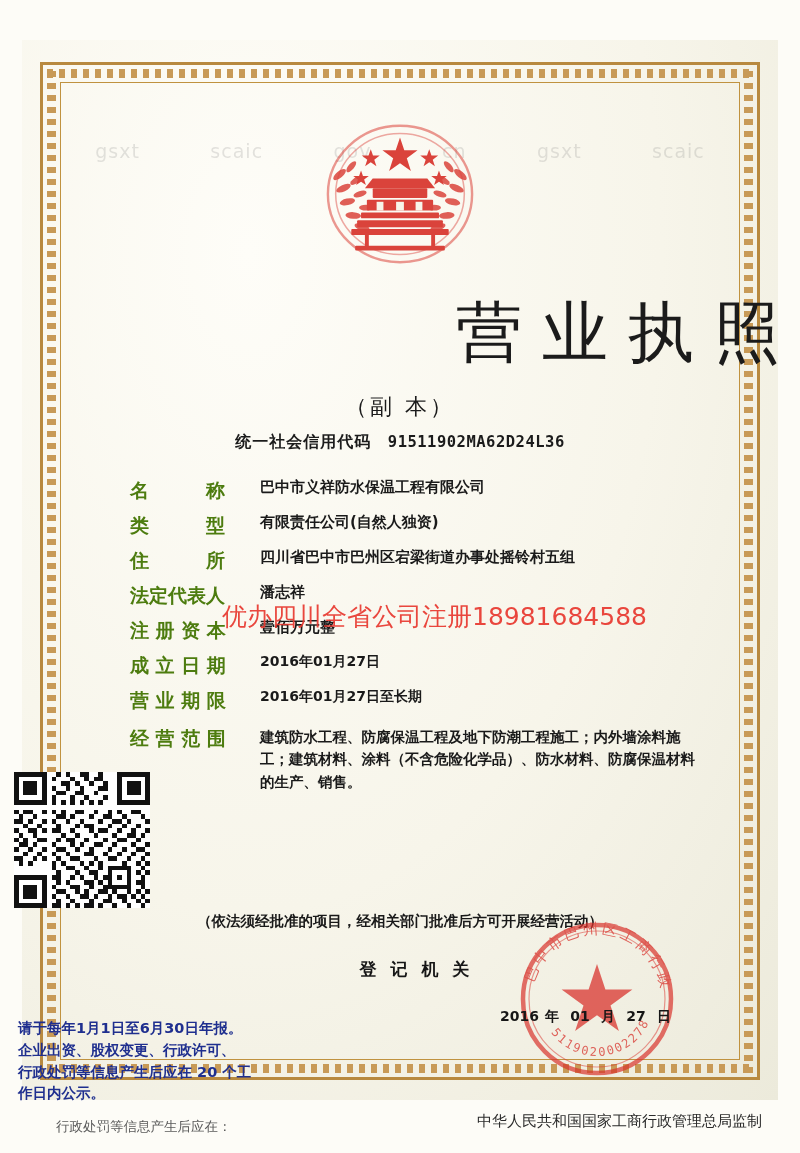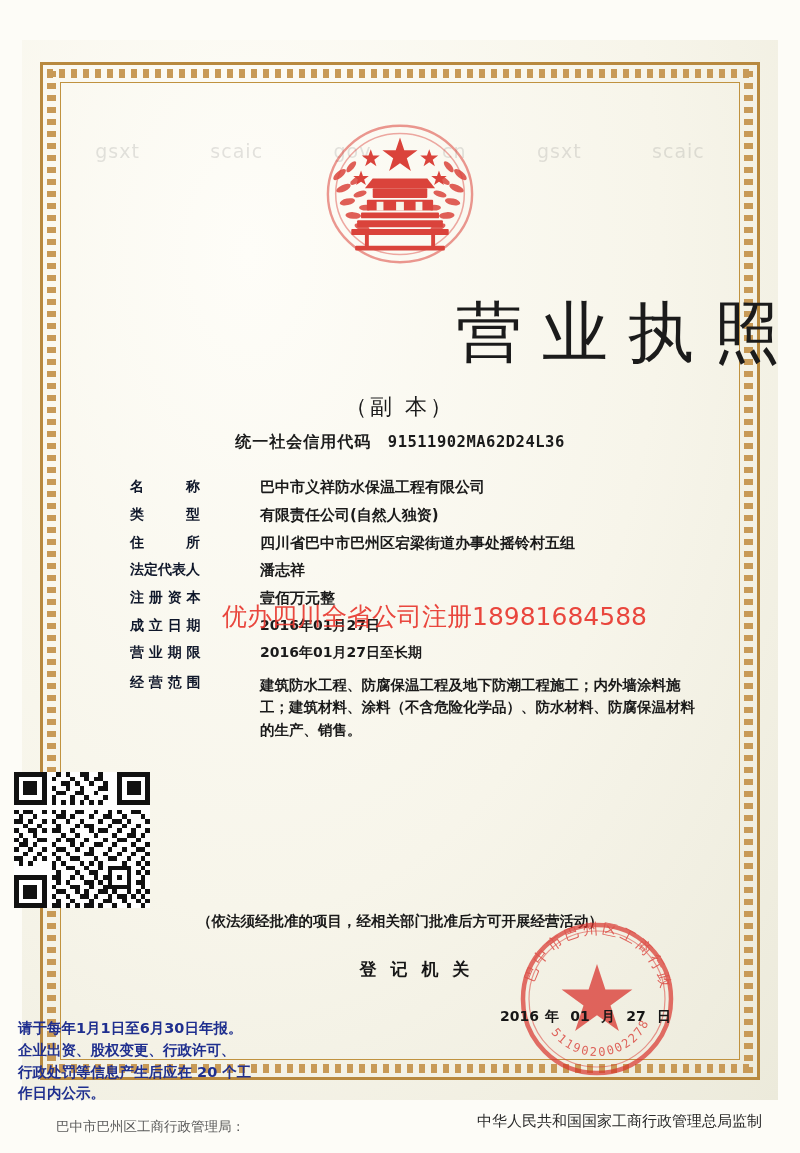--- a/index.html
+++ b/index.html
@@ -113,23 +113,23 @@
   }
   .row {
     display: flex;
     align-items: flex-start;
     margin-bottom: 9px;
   }
   .row .label {
     width: 122px;
     flex: 0 0 122px;
     font-family: "DejaVu Sans", "Liberation Sans", sans-serif;
-    font-size: 14px;
-    font-weight: bold;
-    color: #0f172a;
+    font-size: 19px;
+    font-weight: bold;
+    color: #4d7c0f;
     display: flex;
     justify-content: space-between;
   }
   .row .value {
     flex: 1 1 auto;
     padding-left: 8px;
     font-family: "DejaVu Sans", "Liberation Sans", sans-serif;
     font-size: 15px;
     font-weight: bold;
     color: #1a1a1a;
@@ -644,15 +644,15 @@
   <div class="notice">
     <div>请于每年1月1日至6月30日年报。</div>
     <div>企业出资、股权变更、行政许可、</div>
     <div>行政处罚等信息产生后应在 20 个工</div>
     <div>作日内公示。</div>
   </div>
 
   <div class="ad-overlay">优办四川全省公司注册18981684588</div>
 
 
-  <div class="wm-bottom-left">巴中市巴州区工商行政管理局：</div>
+  <div class="wm-bottom-left">行政处罚等信息产生后应在：</div>
   <div class="wm-bottom-right">中华人民共和国国家工商行政管理总局监制</div>
 </div>
 
 </body></html>

